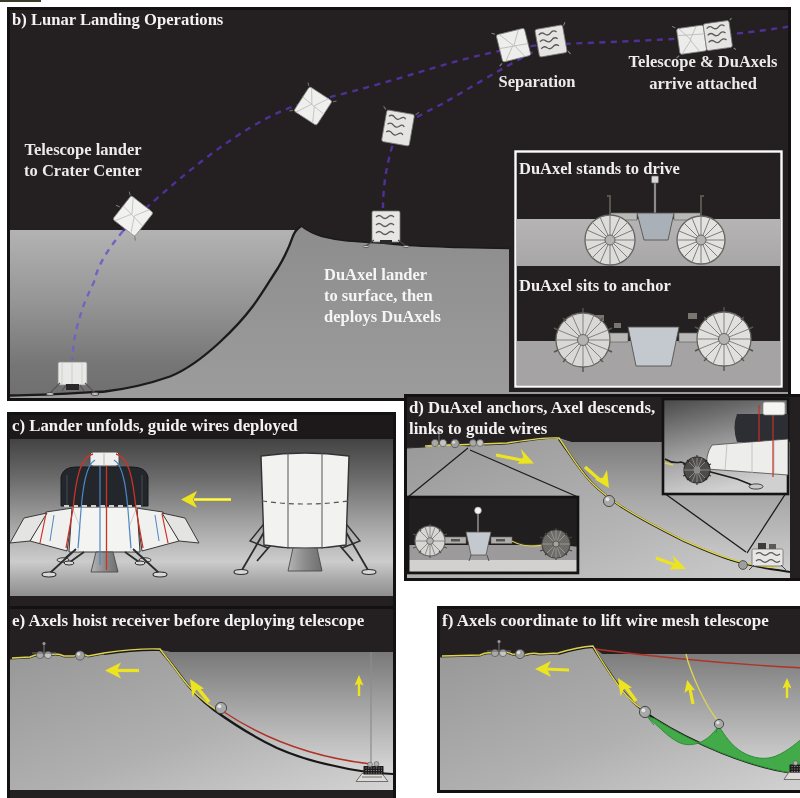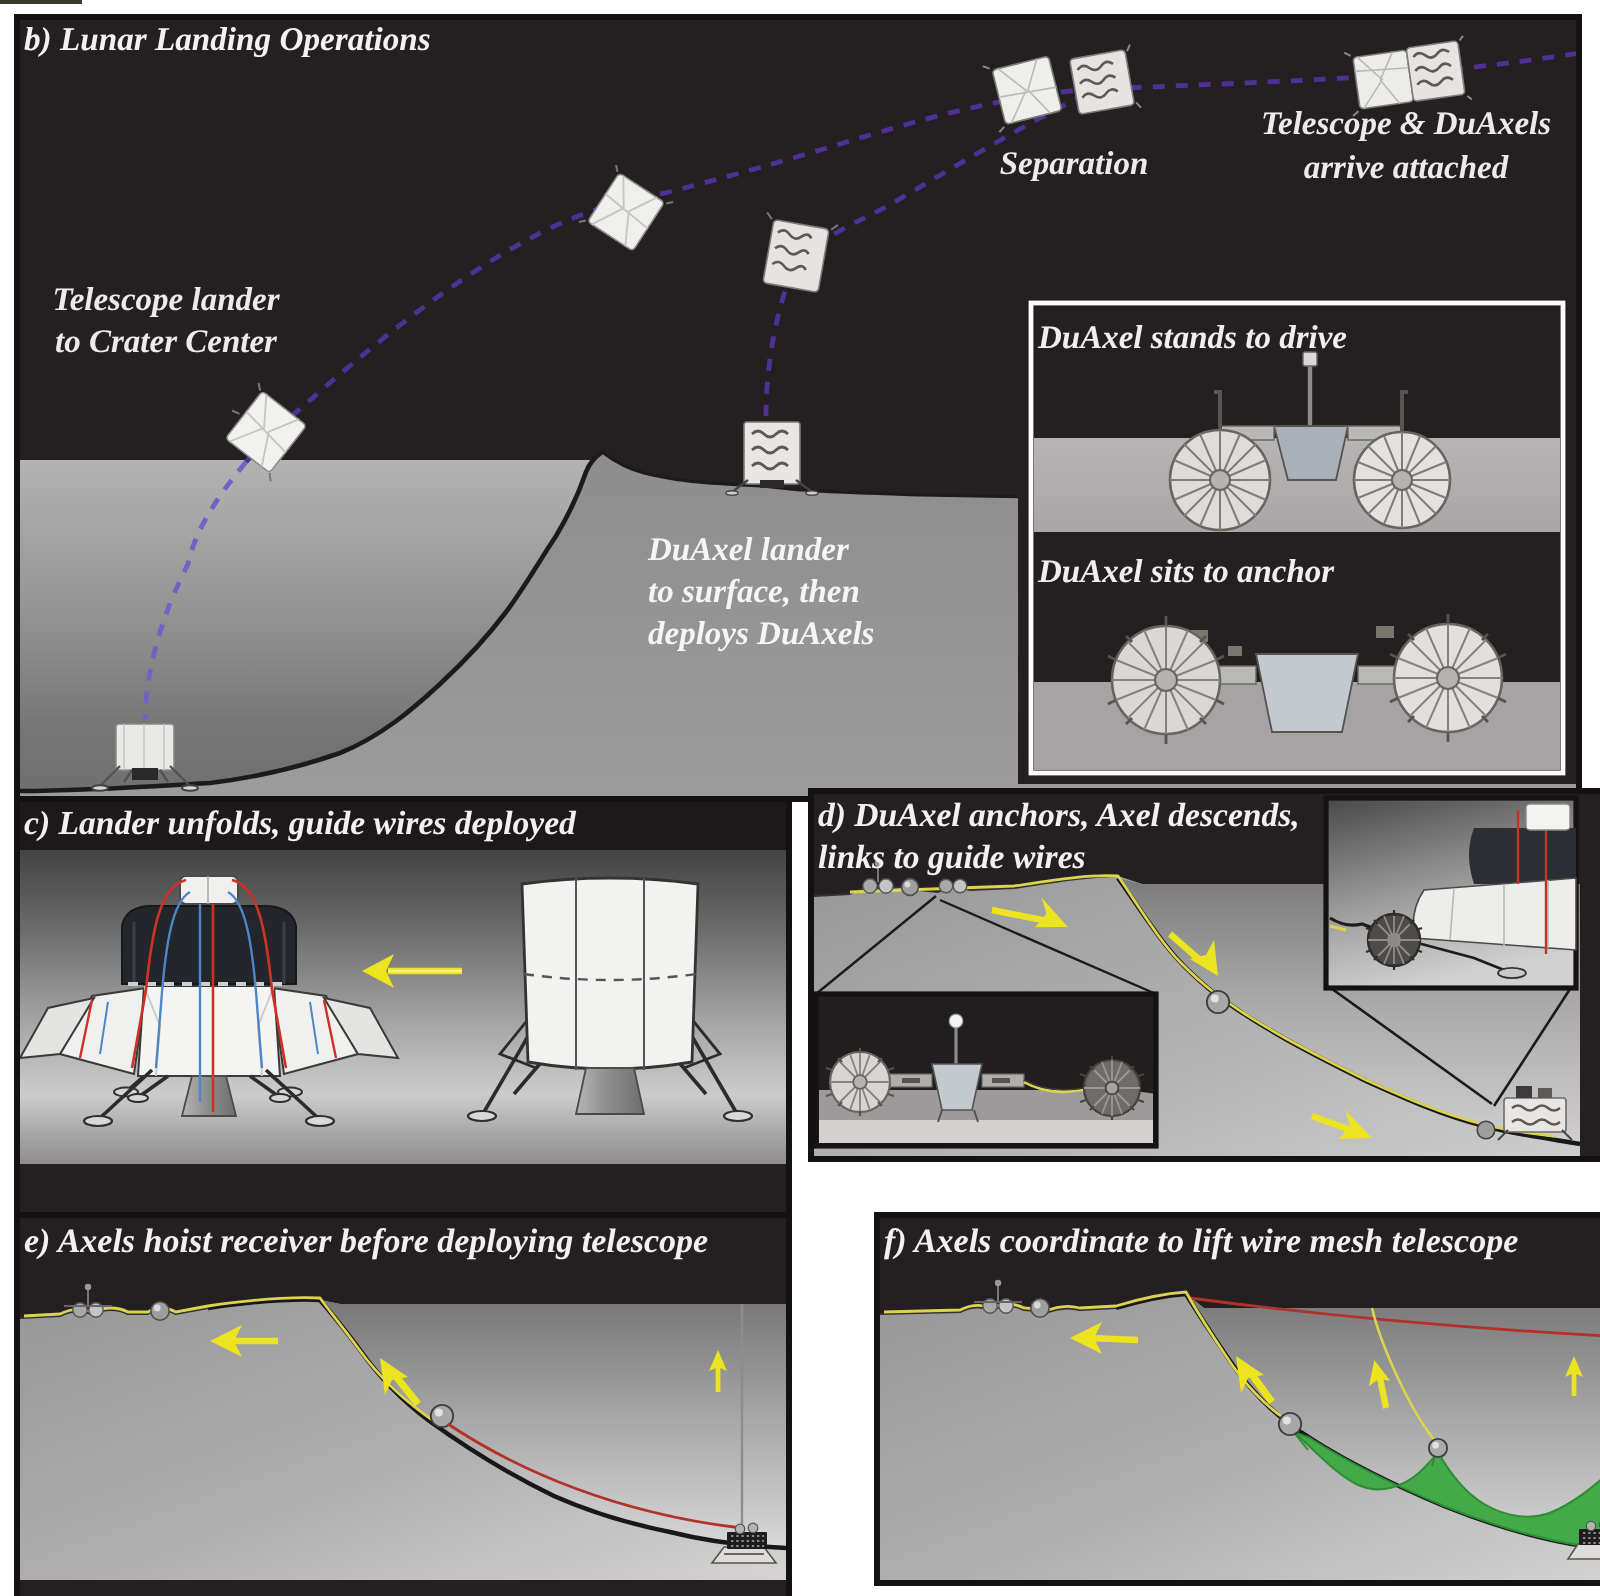--- a/index.html
+++ b/index.html
@@ -1,17 +1,17 @@
 <!DOCTYPE html>
 <html><head>
 <meta charset="utf-8">
 <style>
   html,body{margin:0;padding:0;background:#ffffff;}
   #stage{position:relative;width:800px;height:798px;background:#ffffff;overflow:hidden;
-    font-family:"Liberation Serif", serif;font-style:italic;}
+    font-family:"Liberation Serif", serif;}
   .panel{position:absolute;border:3px solid #131112;box-sizing:border-box;background:#242021;}
   svg{display:block;}
 </style>
 </head>
 <body>
 <div id="stage">
   <div style="position:absolute;left:0;top:0;width:41px;height:2px;background:#3c3a2a;"></div>
 
   <div class="panel" style="left:7px;top:7px;width:784px;height:394px;">
     <svg width="778" height="388" viewBox="0 0 778 388">
@@ -155,21 +155,21 @@
             <circle cx="714" cy="329" r="27" fill="#e2e0de" stroke="#66655f" stroke-width="1.3"></circle>
             <path d="M714,302 L714,356 M687,329 L741,329 M695,310 L733,348 M695,348 L733,310 M703,304 L725,354 M703,354 L725,304 M689,319 L739,339 M689,339 L739,319"></path>
             <circle cx="714" cy="329" r="5.5" fill="#b5b3b1" stroke="#66655f"></circle>
             <path d="M714,297 L714,302 M714,356 L714,361 M685,317 L689,319 M739,339 L743,341 M685,341 L689,339 M739,319 L743,317 M694,307 L697,310 M731,348 L734,351 M694,351 L697,348 M731,310 L734,307" stroke="#55544f" stroke-width="1.4"></path>
           </g>
         </g>
       </g>
     </svg>
   </div>
 
-  <div class="panel" style="left:7px;top:398px;width:389px;height:221px;">
+  <div class="panel" style="left:7px;top:412px;width:389px;height:221px;">
     <svg width="383" height="181" viewBox="0 0 383 181">
       <defs>
         <linearGradient id="cbg" x1="0" y1="0" x2="0" y2="1">
           <stop offset="0" stop-color="#434343"></stop>
           <stop offset="0.25" stop-color="#6b6b6b"></stop>
           <stop offset="0.55" stop-color="#a5a5a5"></stop>
           <stop offset="0.78" stop-color="#cccccc"></stop>
           <stop offset="0.9" stop-color="#a8a8a8"></stop>
           <stop offset="1" stop-color="#8e8e8e"></stop>
         </linearGradient>

